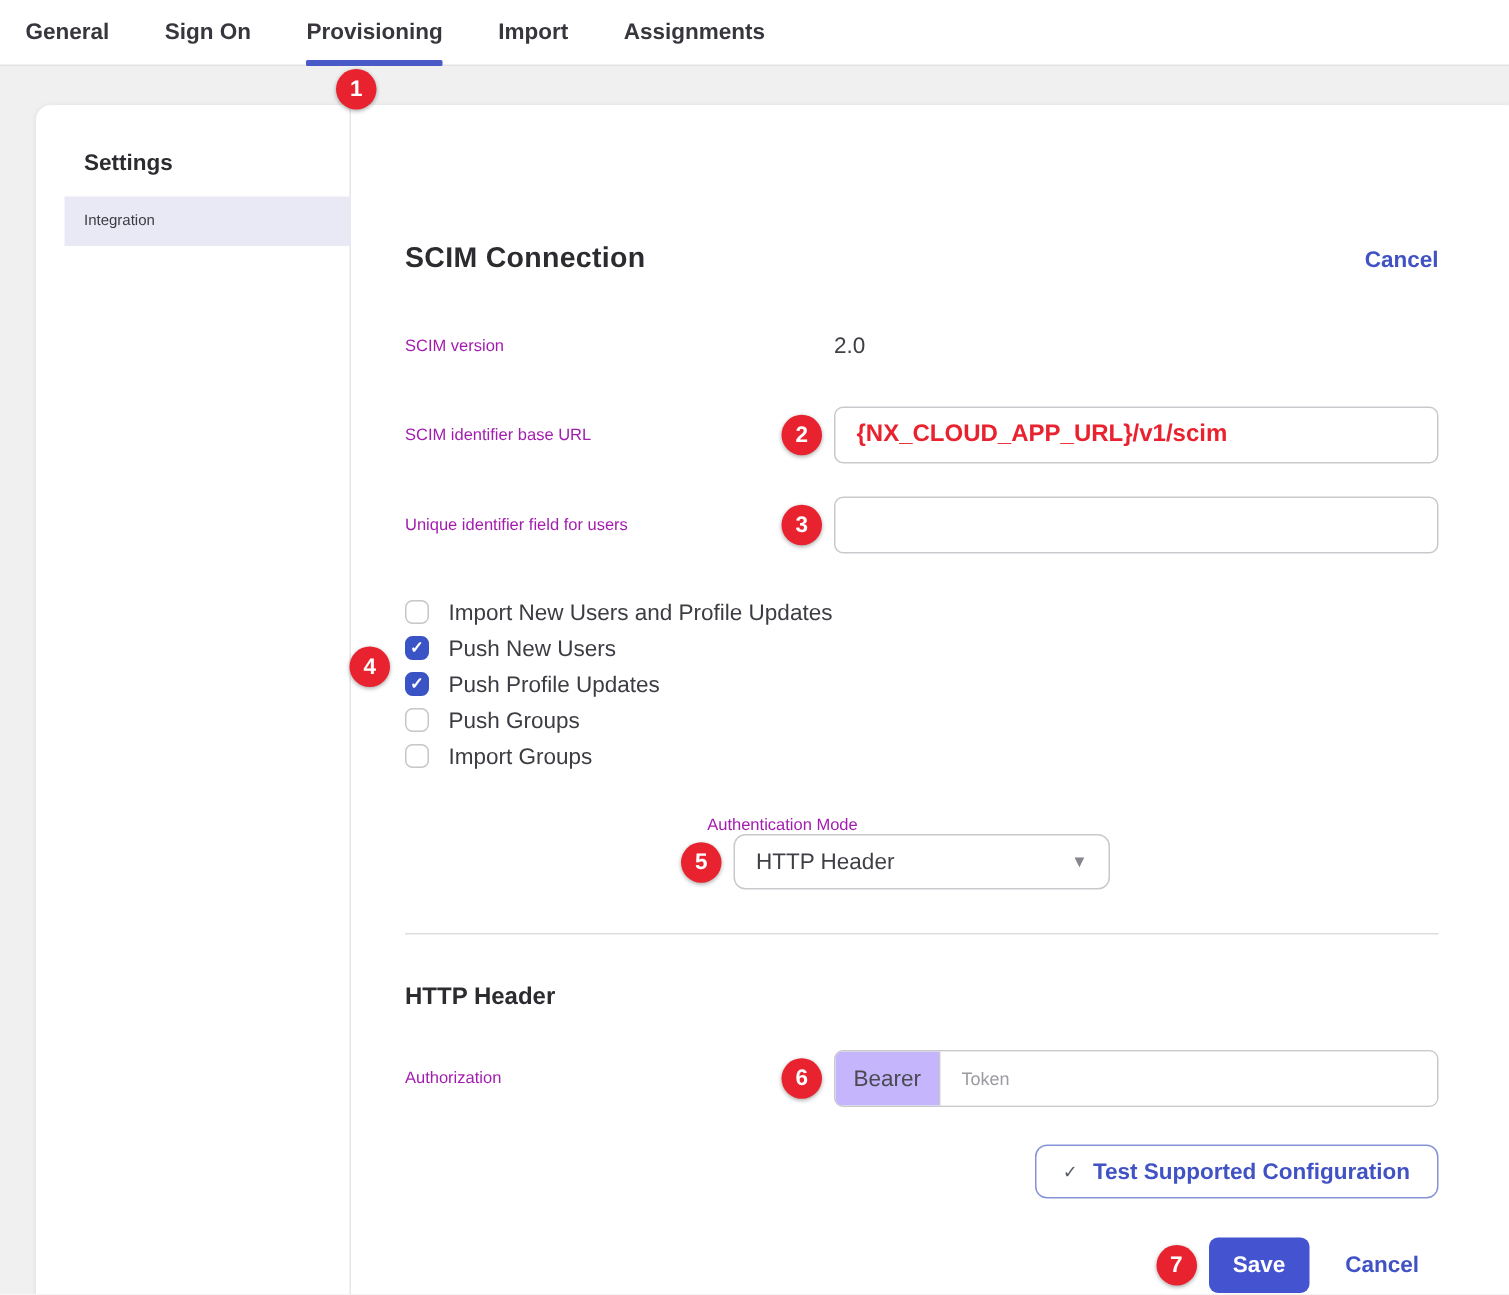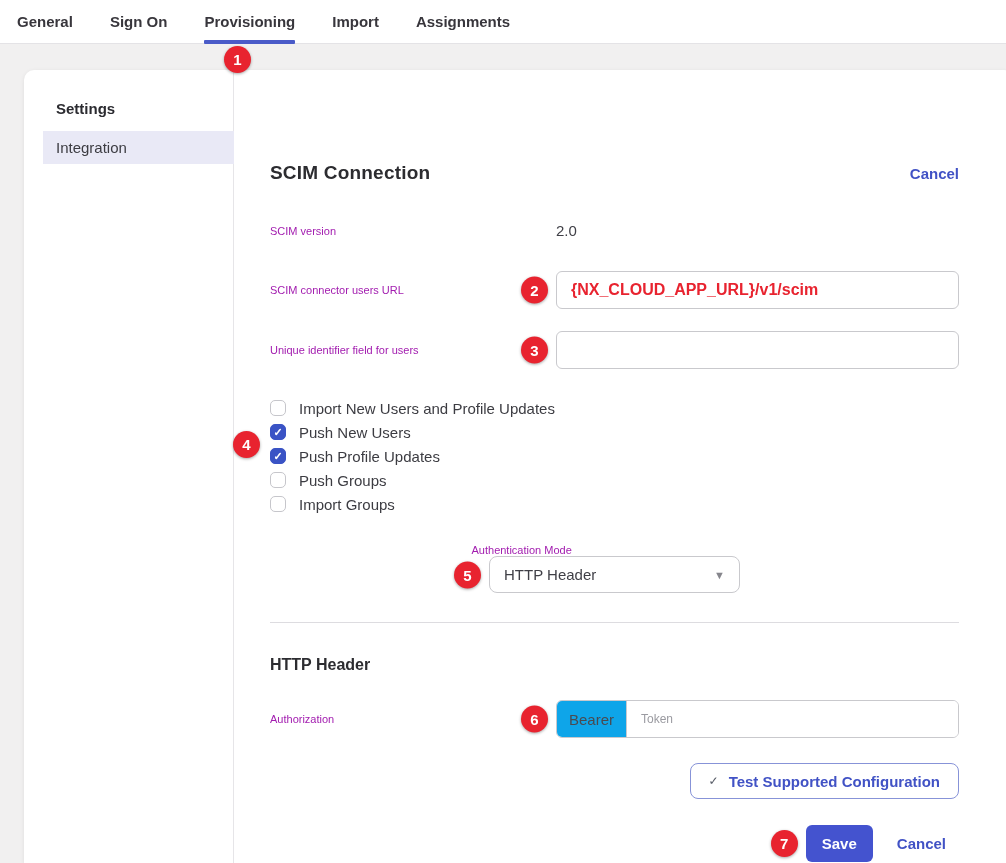--- a/index.html
+++ b/index.html
@@ -48,21 +48,21 @@
     width:210px; border-right:1px solid #e6e5e8; padding-top:30px;
     flex-shrink:0;
   }
   .sidebar-heading {
     margin-left:32px; font-size:15px; font-weight:600; color:#2b2b30;
     margin-bottom:14px;
   }
   .sidebar-item {
     margin-left:19px; width:191px; height:33px;
     display:flex; align-items:center; padding-left:13px;
-    font-size:15px; color:#3c3c42; cursor:pointer;
+    font-size:10px; color:#3c3c42; cursor:pointer;
   }
   .sidebar-item.active { background:#e9e9f6; }
 
   
   .panel { flex:1; padding:92px 55px 0 36px; position:relative; }
 
   .panel-header {
     display:flex; justify-content:space-between; align-items:center;
     margin-bottom:38px;
   }
@@ -114,21 +114,21 @@
   .divider { height:1px; background:#dddce0; margin-top:29px; }
 
   .section-heading { margin-top:33px; font-size:16px; font-weight:700; color:#2c2c30; }
 
   .row-authz { margin-top:26px; }
   .input-group {
     display:flex; width:100%; height:38px; border:1px solid #c9c9cd;
     border-radius:6px; overflow:hidden; background:#fff;
   }
   .input-prefix {
-    width:70px; background:#0ea5e9; border-right:1px solid #c9c9cd;
+    width:70px; background:#c4b5fd; border-right:1px solid #c9c9cd;
     display:flex; align-items:center; justify-content:center;
     font-size:15px; color:#4a4a50; flex-shrink:0;
   }
   .input-group input {
     flex:1; border:none; outline:none; padding:0 14px; font-size:12px;
     color:#3f3f46; font-family:"Liberation Sans", sans-serif;
   }
   .input-group input::placeholder { color:#9b9ba1; }
 
   .row-test { margin-top:25px; display:flex; justify-content:flex-end; }
@@ -178,21 +178,21 @@
     </div>
 
     <div class="row row-version">
       <div class="label">SCIM version</div>
       <div class="ctrl">
         <span class="version-value">2.0</span>
       </div>
     </div>
 
     <div class="row row-gap">
-      <div class="label">SCIM connector users URL</div>
+      <div class="label">SCIM identifier base URL</div>
       <div class="ctrl">
         <div class="badge badge-abs">2</div>
         <input class="text-input red-value" type="text" value="{NX_CLOUD_APP_URL}/v1/scim" style="">
       </div>
     </div>
 
     <div class="row">
       <div class="label">Unique identifier field for users</div>
       <div class="ctrl">
         <div class="badge badge-abs">3</div>

